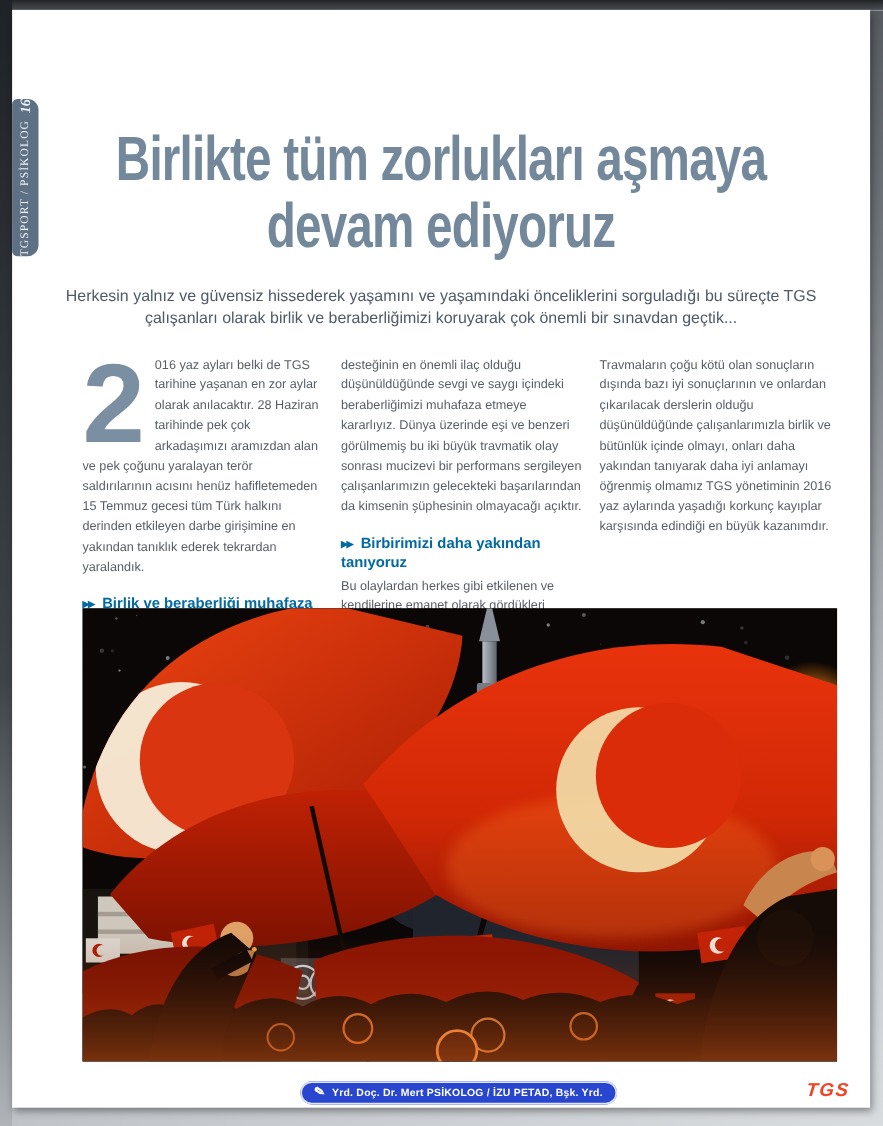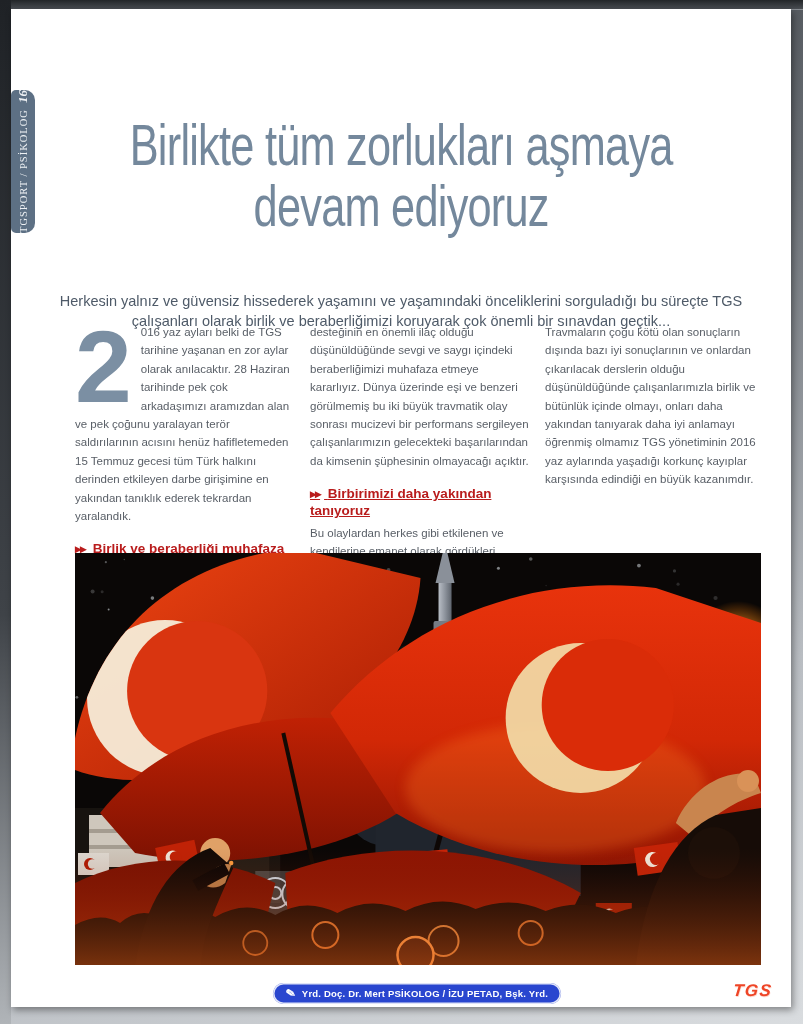--- a/index.html
+++ b/index.html
@@ -13,31 +13,31 @@
   .page{position:absolute;left:11px;top:9px;width:780px;height:998px;background:#ffffff;
     box-shadow:2px 3px 7px rgba(0,0,0,.4);}
   
   .tab{position:absolute;left:0px;top:81px;width:24px;height:143px;background:#5d7084;
     border-radius:5px 10px 10px 5px;}
   .tab-text{writing-mode:vertical-rl;transform:rotate(180deg);width:100%;height:100%;
     display:flex;align-items:center;justify-content:center;gap:6px;color:#eef1f4;
     font-family:"Liberation Serif",serif;font-size:10.5px;letter-spacing:1px;}
   .tab-num{font-style:italic;font-weight:bold;font-size:13px;letter-spacing:0;}
   
-  .title{position:absolute;left:0;top:106px;width:780px;text-align:center;color:#74889c;font-weight:400;}
+  .title{position:absolute;left:0;top:106px;width:780px;text-align:center;color:#74889c;font-weight:700;}
   .title-inner{display:inline-block;transform:scaleX(.76);transform-origin:50% 50%;
     font-size:57px;line-height:61px;letter-spacing:-1px;}
   .subtitle{position:absolute;left:44px;top:251px;width:692px;text-align:center;
-    font-size:14.5px;line-height:1.38;color:#4e5a68;margin-top:31px;}
+    font-size:14.5px;line-height:1.38;color:#4e5a68;}
   
   .cols{position:absolute;left:64px;top:314px;width:690px;display:flex;gap:15px;}
   .col{width:220px;font-size:11.5px;line-height:1.6;color:#585e66;}
   .dropcap{float:left;font-size:102px;line-height:80px;font-weight:700;color:#7b8fa3;
     margin:4px 9px 0 0;}
-  .colhead{color:#b91c1c;font-weight:700;font-size:13.5px;line-height:1.28;margin:15px 0 4px;text-decoration:underline;}
+  .colhead{color:#0369a1;font-weight:700;font-size:13.5px;line-height:1.28;margin:15px 0 4px;}
   .mk{font-size:8.5px;letter-spacing:-1.5px;margin-right:4px;position:relative;top:-1.5px;}
   .p2{margin:0;}
   
   .photo{position:absolute;left:64px;top:544px;width:686px;height:412px;overflow:hidden;background:#0a0706;}
   .photo svg{display:block;width:100%;height:100%;}
   
   .credit{position:absolute;left:50%;top:974px;transform:translateX(-50%) translateX(16px);
     height:21px;display:flex;align-items:center;gap:6px;padding:0 13px;background:#2946cf;
     border-radius:11px;box-shadow:inset 0 0 0 1.5px rgba(255,255,255,.85);color:#fff;
     font-size:9.5px;font-weight:700;letter-spacing:.2px;white-space:nowrap;}

